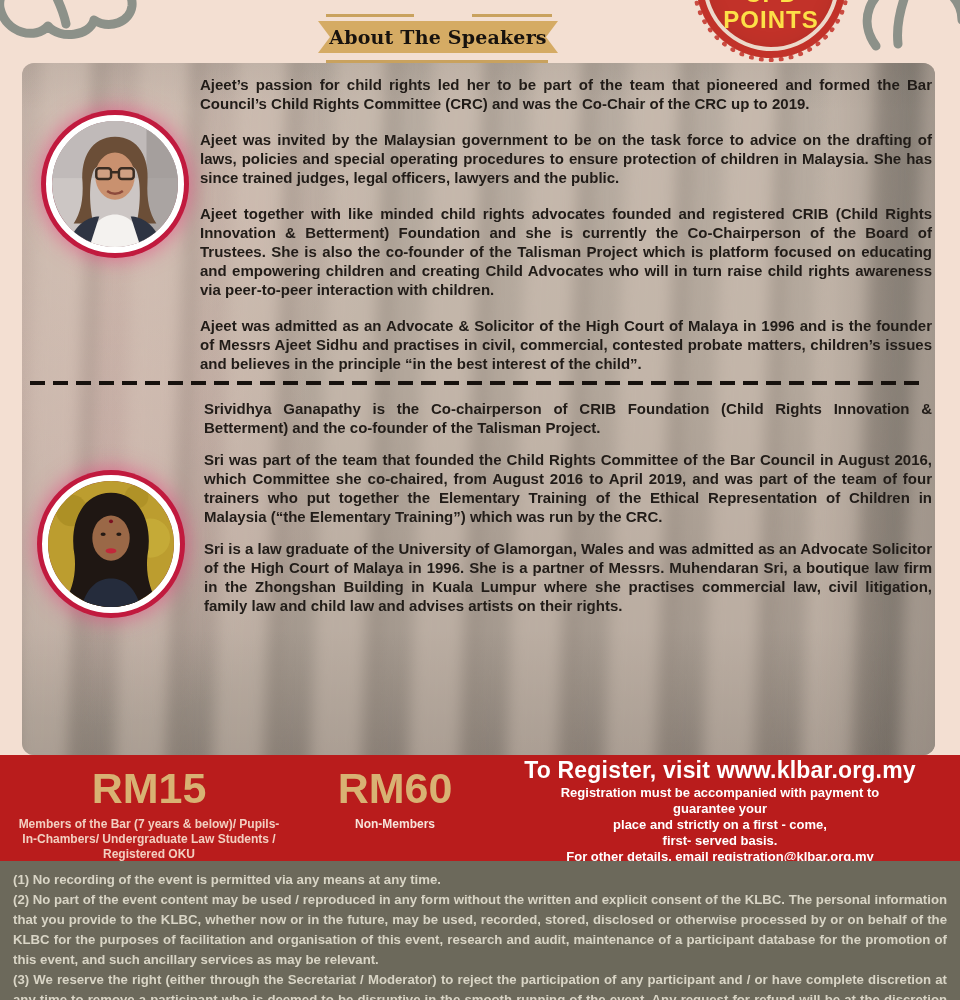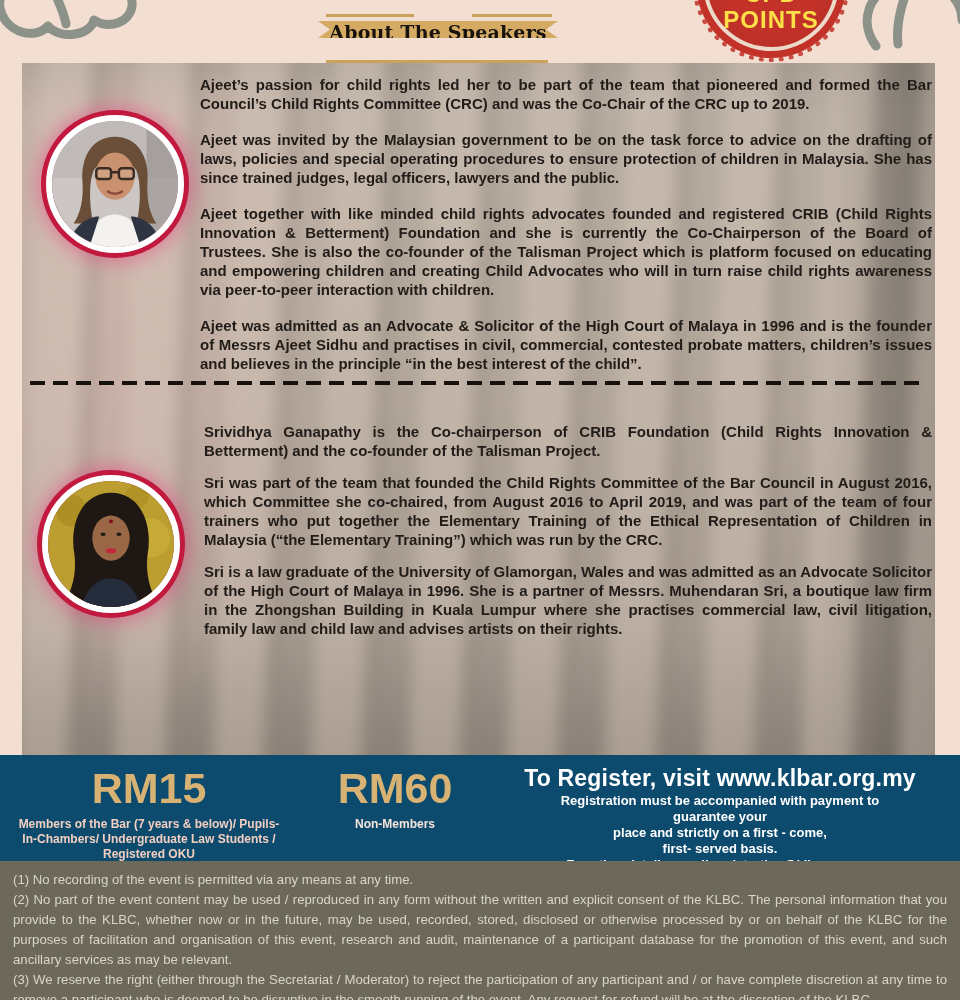--- a/index.html
+++ b/index.html
@@ -10,37 +10,37 @@
   
   .doodle { position:absolute; }
   .doodle svg { display:block; }
 
   
   .banner-wrap { position:absolute; left:318px; top:12px; width:240px; }
   .banner-line { position:absolute; height:3px; background:#c9a25e; }
   .line-above-left  { left:8px;  top:2px; width:88px; }
   .line-above-right { left:154px; top:2px; width:80px; }
   .line-below { left:8px; top:48px; width:222px; }
-  .ribbon { position:absolute; left:0; top:9px; width:240px; height:17px;
+  .ribbon { position:absolute; left:0; top:9px; width:240px; height:32px;
     background:#d5ab64;
     clip-path: polygon(0 0, 100% 0, calc(100% - 12px) 50%, 100% 100%, 0 100%, 12px 50%);
-    display:flex; justify-content:center; }
+    display:flex; align-items:center; justify-content:center; }
   .ribbon-title { font-family:"DejaVu Serif", serif; font-weight:bold; font-size:19px; color:#17120e; letter-spacing:.2px; }
 
   
   .badge { position:absolute; left:696px; top:-92px; width:150px; height:150px; border-radius:50%;
     background:#c23229;
     box-shadow: inset 0 0 0 7px #c23229, inset 0 0 0 11px #ecd9ca, inset 0 0 26px rgba(0,0,0,.18);
     outline:5px dotted rgba(194,50,41,.85); outline-offset:-1px; }
   .badge-text { position:absolute; left:0; width:100%; text-align:center; color:#fde047; font-weight:bold; }
   .badge-line1 { top:72px; font-size:24px; letter-spacing:1px; }
   .badge-line2 { top:98px; font-size:24px; letter-spacing:1px; }
 
   
-  .content { position:absolute; left:22px; top:63px; width:913px; height:692px; overflow:hidden; }
+  .content { position:absolute; left:22px; top:63px; width:913px; height:692px; overflow:hidden;border-radius:12px; }
   .content-bg { position:absolute; inset:0;
     background:
       linear-gradient(90deg, rgba(120,112,104,0) 87%, rgba(92,87,80,.45) 95%, rgba(80,76,70,.55) 100%),
       linear-gradient(180deg, rgba(60,50,45,.10) 0, rgba(0,0,0,0) 7%, rgba(0,0,0,0) 82%, rgba(70,60,52,.22) 100%),
       radial-gradient(circle at 10% 22%, rgba(238,198,190,.45), rgba(238,198,190,0) 27%),
       radial-gradient(circle at 9% 62%, rgba(238,190,188,.40), rgba(238,190,188,0) 25%),
       linear-gradient(180deg, #b8ada2 0%, #b3a79b 45%, #a89c91 75%, #9e948a 100%); }
   .content-fingers { position:absolute; inset:-12px; filter:blur(7px); opacity:.5;
     background:
       repeating-linear-gradient(92deg, rgba(216,201,188,0) 0 26px, rgba(219,203,190,.8) 36px 76px, rgba(138,126,116,.55) 88px 98px); }
@@ -50,47 +50,47 @@
     border:6px solid #ffffff; overflow:hidden; background:#999;
     box-shadow: 0 0 0 5px #c11a3e, 0 0 20px 7px rgba(233,55,120,.55), inset 0 0 0 3px #a5132f; }
   .photo-ring svg { display:block; width:126px; height:126px; }
   .ring-1 { left:24px; top:52px; }
   .ring-2 { left:20px; top:412px; }
 
   
   .speaker-text { position:absolute; color:#211c18; font-weight:bold; font-size:15px;
     line-height:19px; text-align:justify; }
   .speaker-text-1 { left:178px; top:12px; width:732px; }
-  .speaker-text-2 { left:182px; top:359px; width:728px; }
+  .speaker-text-2 { left:182px; top:336px; width:728px; }
   .speaker-text-1 p { margin-bottom:17px; }
   .speaker-text-2 p { margin-bottom:13px; }
   .speaker-text p:last-child { margin-bottom:0; }
 
   
   .dashed-sep { position:absolute; left:8px; top:318px; width:897px; height:4px;
     background: repeating-linear-gradient(90deg, #16110d 0 15px, rgba(0,0,0,0) 15px 23px); }
 
   
-  .price-bar { position:absolute; left:0; top:755px; width:960px; height:106px; background:#0c4a6e;
+  .price-bar { position:absolute; left:0; top:755px; width:960px; height:106px; background:#b91c1c;
     display:flex; align-items:flex-start; }
   .tier { text-align:center; padding-top:8px; }
   .tier-1 { width:262px; margin-left:18px; }
   .tier-2 { width:140px; margin-left:20px; }
   .tier-3 { width:170px; margin-left:30px; }
   .tier-price { font-size:43px; font-weight:bold; color:#d8b273; letter-spacing:0; line-height:50px; }
   .tier-desc { margin-top:4px; font-size:12px; font-weight:bold; color:#f2cfc0; line-height:15px; }
   .tier-3 .tier-desc { color:#f7e4da; }
-  .register { flex:1; margin-left:14px; margin-right:14px; padding-top:10px; text-align:center; color:#ffffff; }
+  .register { flex:1; margin-left:14px; margin-right:14px; padding-top:2px; text-align:center; color:#ffffff; }
   .register-headline { font-size:23px; font-weight:bold; line-height:26px; letter-spacing:.2px; }
   .register-lines { margin-top:2px; font-size:13px; font-weight:bold; line-height:16px; }
 
   
   .terms { position:absolute; left:0; top:861px; width:960px; height:139px; background:#6c695b;
     color:#d9d5c6; font-size:13.2px; line-height:20px; padding:9px 13px 0 13px; text-align:justify; }
-  .terms p { margin:0; }
+  .terms p { margin:0;font-weight:bold; }
 </style>
 </head>
 <body>
 
 <div class="page">
 
   <div class="doodle" style="left:-6px; top:-10px;">
     <svg width="160" height="70" viewBox="0 0 160 70" fill="none" stroke="#8c9189" stroke-width="9" stroke-linecap="round" stroke-linejoin="round">
       <path d="M6 18 C2 -6 34 -16 52 -2 C60 -14 92 -16 100 2 C110 -10 140 -6 138 16 C136 32 116 40 100 30 C96 46 66 50 54 36 C42 50 12 44 6 18 Z"></path>
       <path d="M60 2 C66 14 70 24 72 34"></path>

